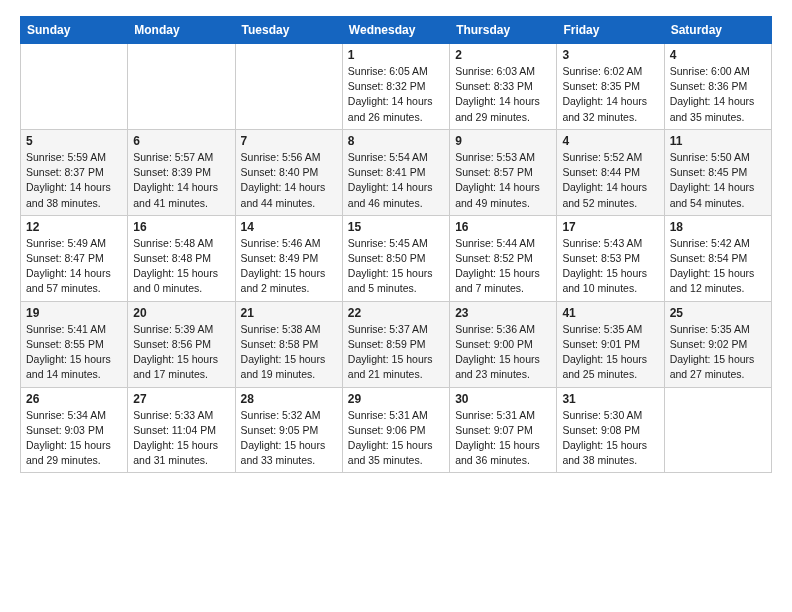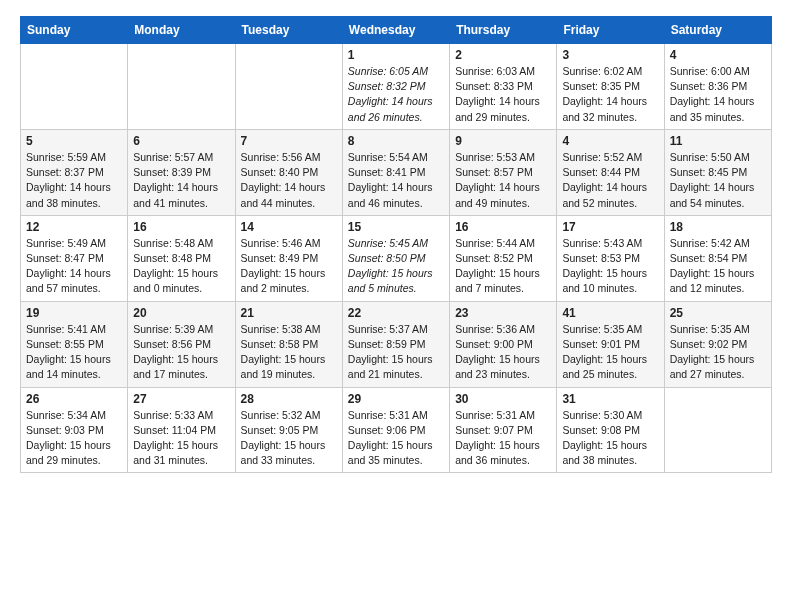--- a/index.html
+++ b/index.html
@@ -119,21 +119,21 @@
           <th>Saturday</th>
         </tr>
     </thead>
     <tbody id="calendar-body">
     <tr class="row-odd">
           <td class="empty-cell"></td>
           <td class="empty-cell"></td>
           <td class="empty-cell"></td>
           <td>
             <span class="day-num">1</span>
-            <div class="day-info" style="white-space: pre-line; font-style: italic;">Sunrise: 6:05 AM
+            <div class="day-info" style="white-space: pre-line;">Sunrise: 6:05 AM
 Sunset: 8:32 PM
 Daylight: 14 hours
 and 26 minutes.</div>
           </td>
           <td>
             <span class="day-num">2</span>
             <div class="day-info" style="white-space: pre-line;">Sunrise: 6:03 AM
 Sunset: 8:33 PM
 Daylight: 14 hours
 and 29 minutes.</div>
@@ -221,21 +221,21 @@
           </td>
           <td>
             <span class="day-num">14</span>
             <div class="day-info" style="white-space: pre-line;">Sunrise: 5:46 AM
 Sunset: 8:49 PM
 Daylight: 15 hours
 and 2 minutes.</div>
           </td>
           <td>
             <span class="day-num">15</span>
-            <div class="day-info" style="white-space: pre-line; font-style: italic;">Sunrise: 5:45 AM
+            <div class="day-info" style="white-space: pre-line;">Sunrise: 5:45 AM
 Sunset: 8:50 PM
 Daylight: 15 hours
 and 5 minutes.</div>
           </td>
           <td>
             <span class="day-num">16</span>
             <div class="day-info" style="white-space: pre-line;">Sunrise: 5:44 AM
 Sunset: 8:52 PM
 Daylight: 15 hours
 and 7 minutes.</div>

